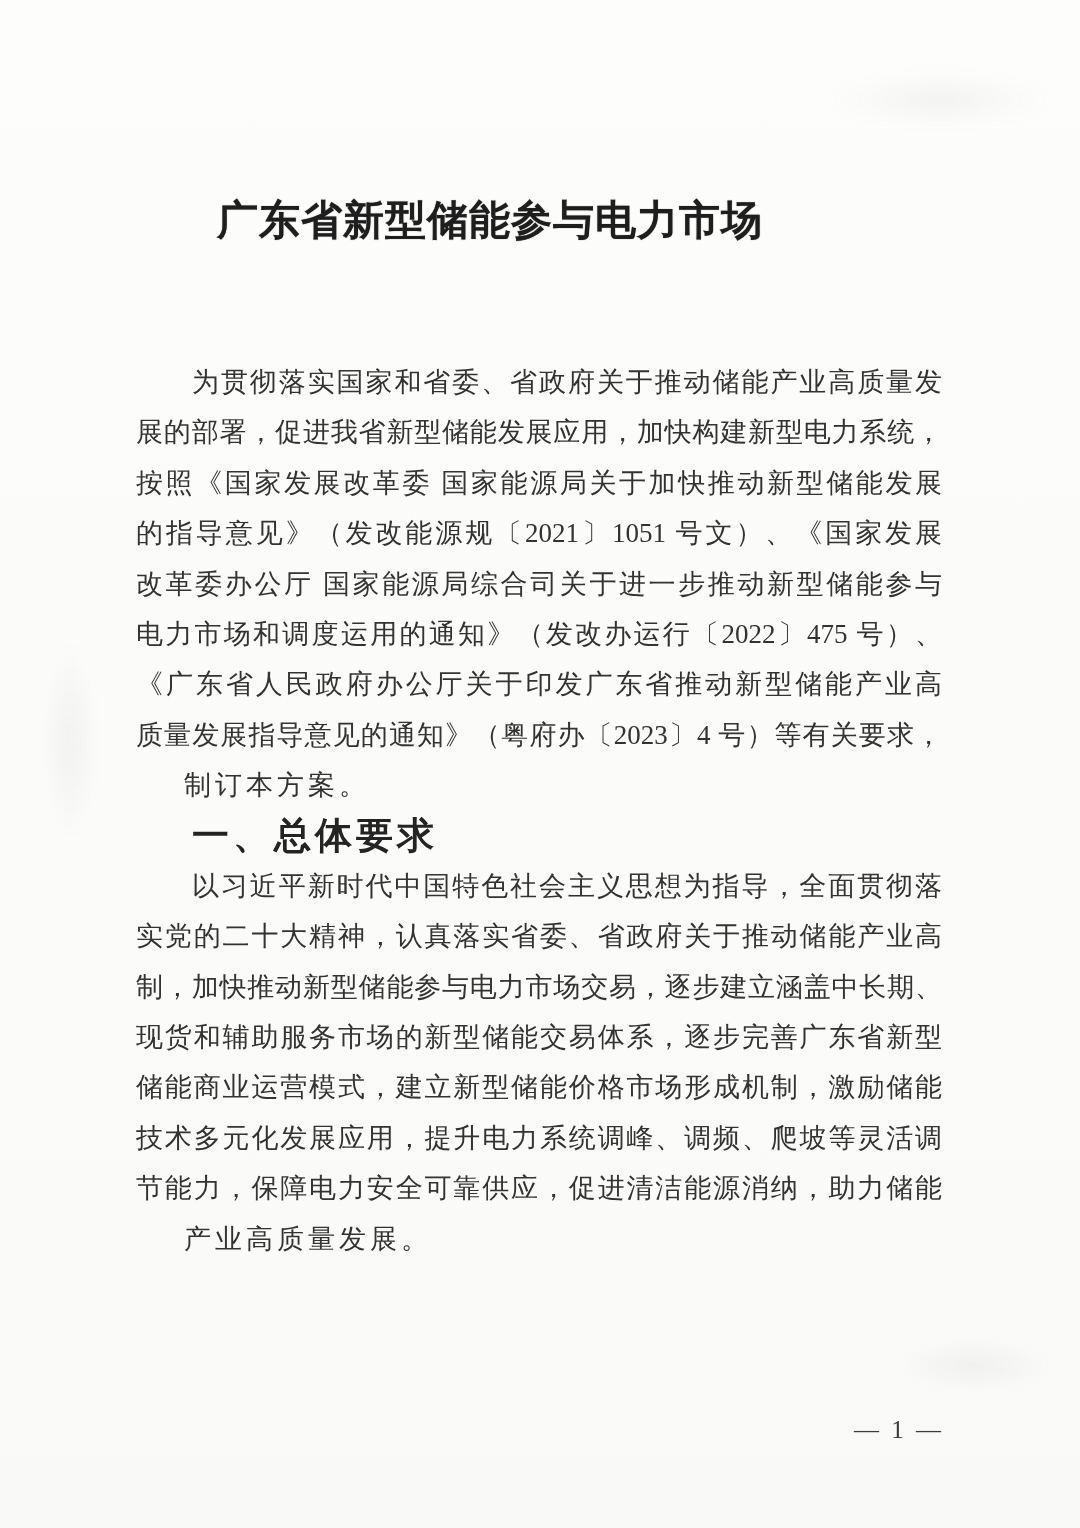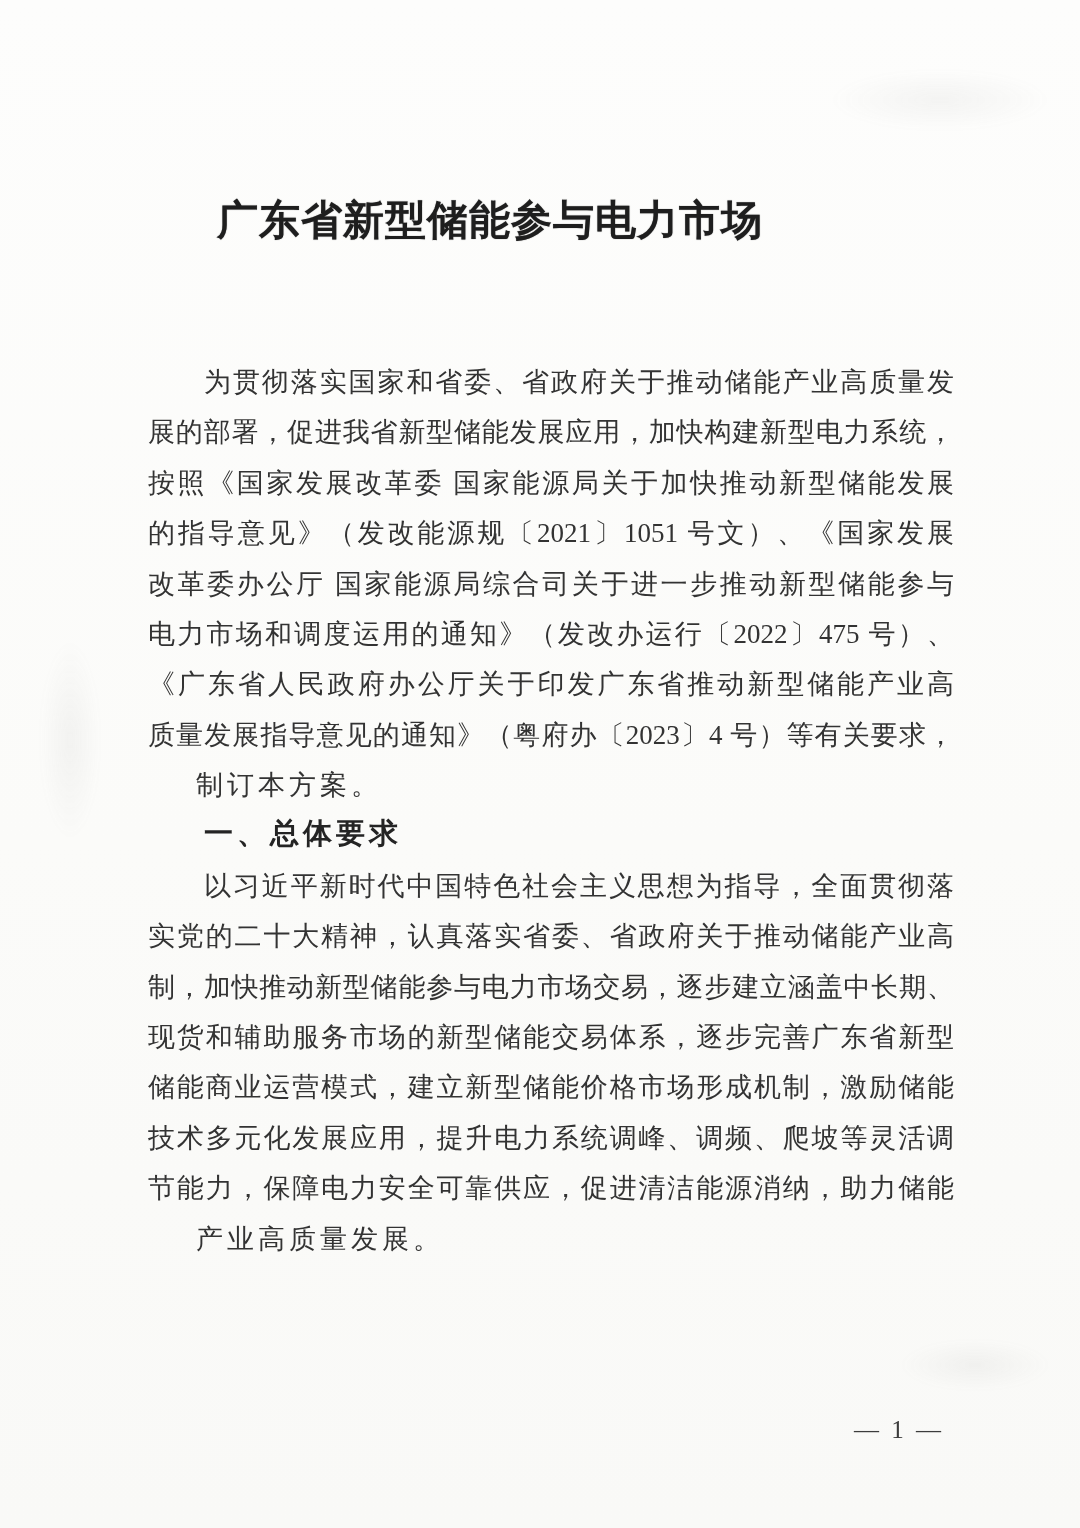--- a/index.html
+++ b/index.html
@@ -43,21 +43,21 @@
     font-weight: 900;
     letter-spacing: 1px;
     color: #1e1e1e;
     text-shadow: 0 0 1px rgba(30,30,30,0.6);
   }
   .title-line { display: block; }
 
   .body-block {
     position: absolute;
     top: 357px;
-    left: 148px;
+    left: 136px;
     width: 806px;
     font-size: 27px;
     line-height: 50.4px;
     color: #333333;
   }
   .line {
     height: 50.4px;
     text-align: justify;
     text-align-last: justify;
     text-justify: inter-character;
@@ -67,23 +67,23 @@
   .line.plain {
     text-align: left;
     text-align-last: left;
     letter-spacing: 4px;
     margin-left: 48px;
   }
   .line.heading {
     text-align: left;
     text-align-last: left;
     text-indent: 56px;
-    font-family: Liberation Mono, monospace;
+    font-family: Liberation Sans, sans-serif;
     font-weight: bold;
-    font-size: 29px;
+    font-size: 37px;
     letter-spacing: 4px;
     color: #242424;
   }
   .page-number {
     position: absolute;
     top: 1416px;
     right: 136px;
     font-size: 25px;
     letter-spacing: 3px;
     color: #3c3c3c;

